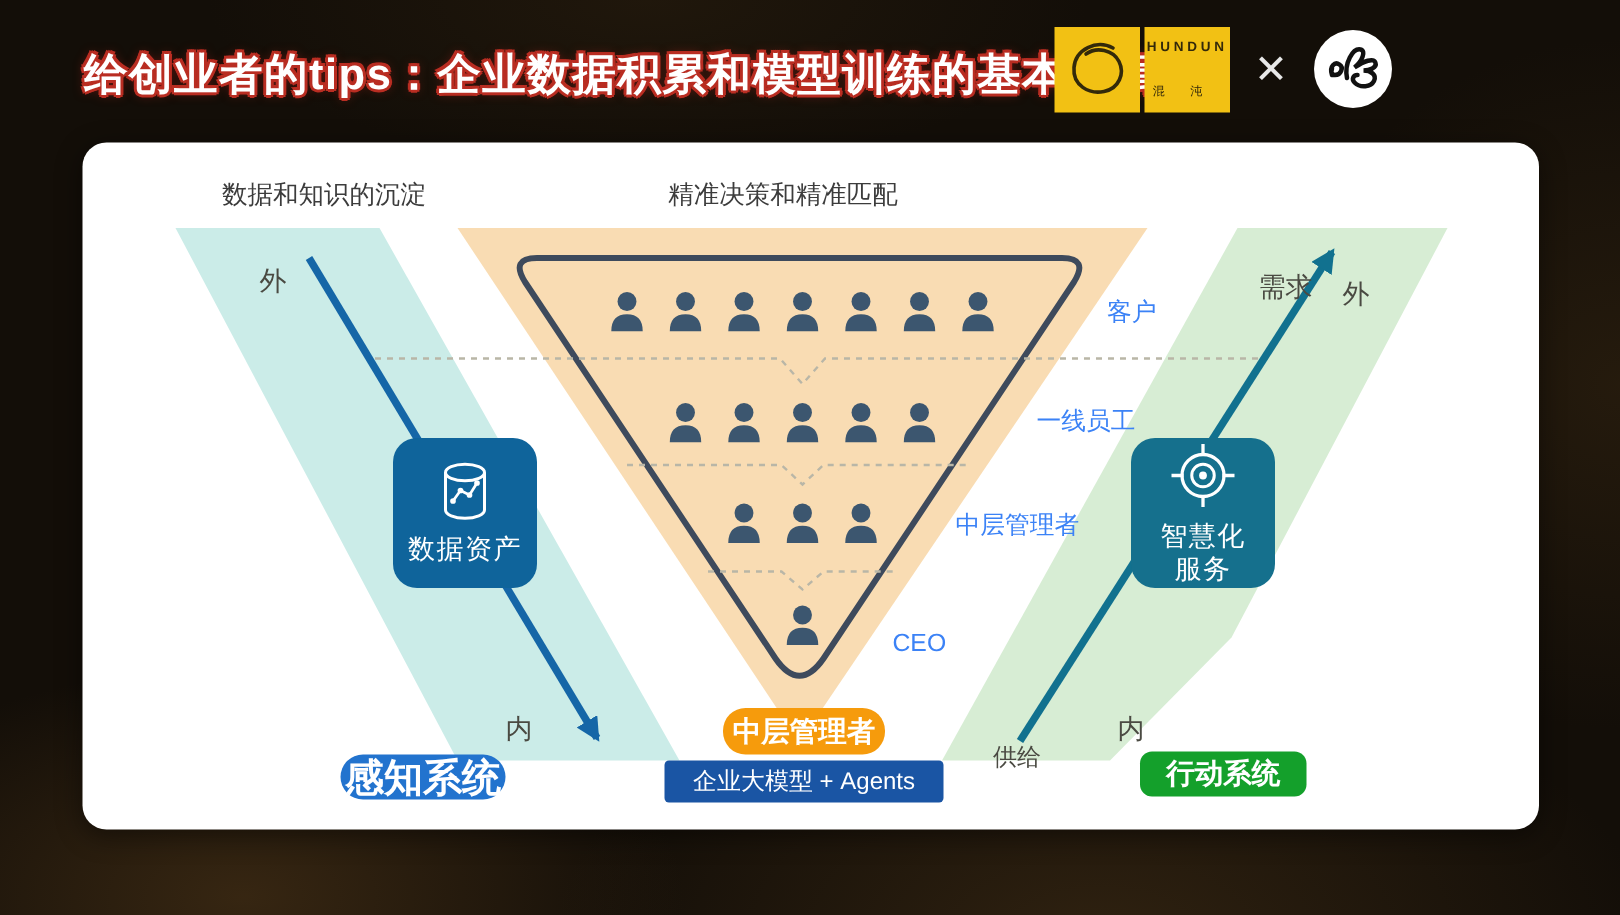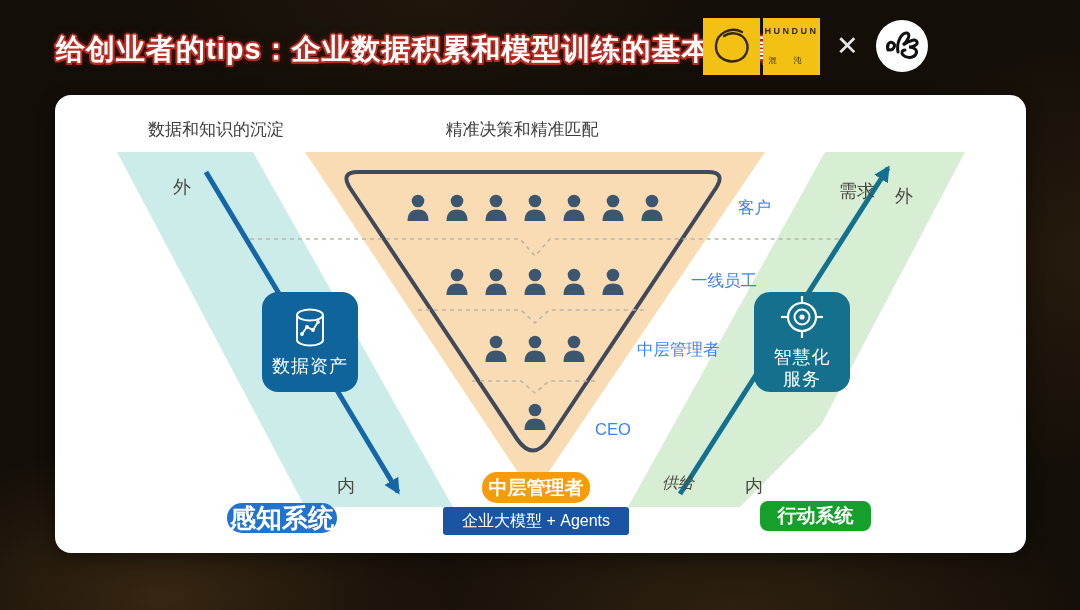--- a/index.html
+++ b/index.html
@@ -131,21 +131,21 @@
       <line x1="625" y1="399" x2="833" y2="73" stroke="#11718f" stroke-width="5" marker-end="url(#ahR)"></line>
     </svg>
 
     <div class="col-header c2">精准决策和精准匹配</div>
     <div class="col-header c1">数据和知识的沉淀</div>
 
     <div class="lane-label" style="left:118px; top:80px; font-size:18px;">外</div>
     <div class="lane-label" style="left:282px; top:379px; font-size:18px;">内</div>
     <div class="lane-label" style="left:784px; top:84px; font-size:18px;">需求</div>
     <div class="lane-label" style="left:840px; top:89px; font-size:18px;">外</div>
-    <div class="lane-label" style="left:607px; top:378px; font-size:16px;font-style:italic;">供给</div>
+    <div class="lane-label" style="left:607px; top:400px; font-size:16px;">供给</div>
     <div class="lane-label" style="left:690px; top:379px; font-size:18px;">内</div>
 
     <div class="picons" style="top:99px;">
         <svg class="person" viewBox="0 0 24 27">
           <circle cx="12" cy="7" r="6.3" fill="#3c566f"></circle>
           <path d="M1.5 27 Q1.5 15.5 12 15.5 Q22.5 15.5 22.5 27 Z" fill="#3c566f"></path>
         </svg>
         <svg class="person" viewBox="0 0 24 27">
           <circle cx="12" cy="7" r="6.3" fill="#3c566f"></circle>
           <path d="M1.5 27 Q1.5 15.5 12 15.5 Q22.5 15.5 22.5 27 Z" fill="#3c566f"></path>

